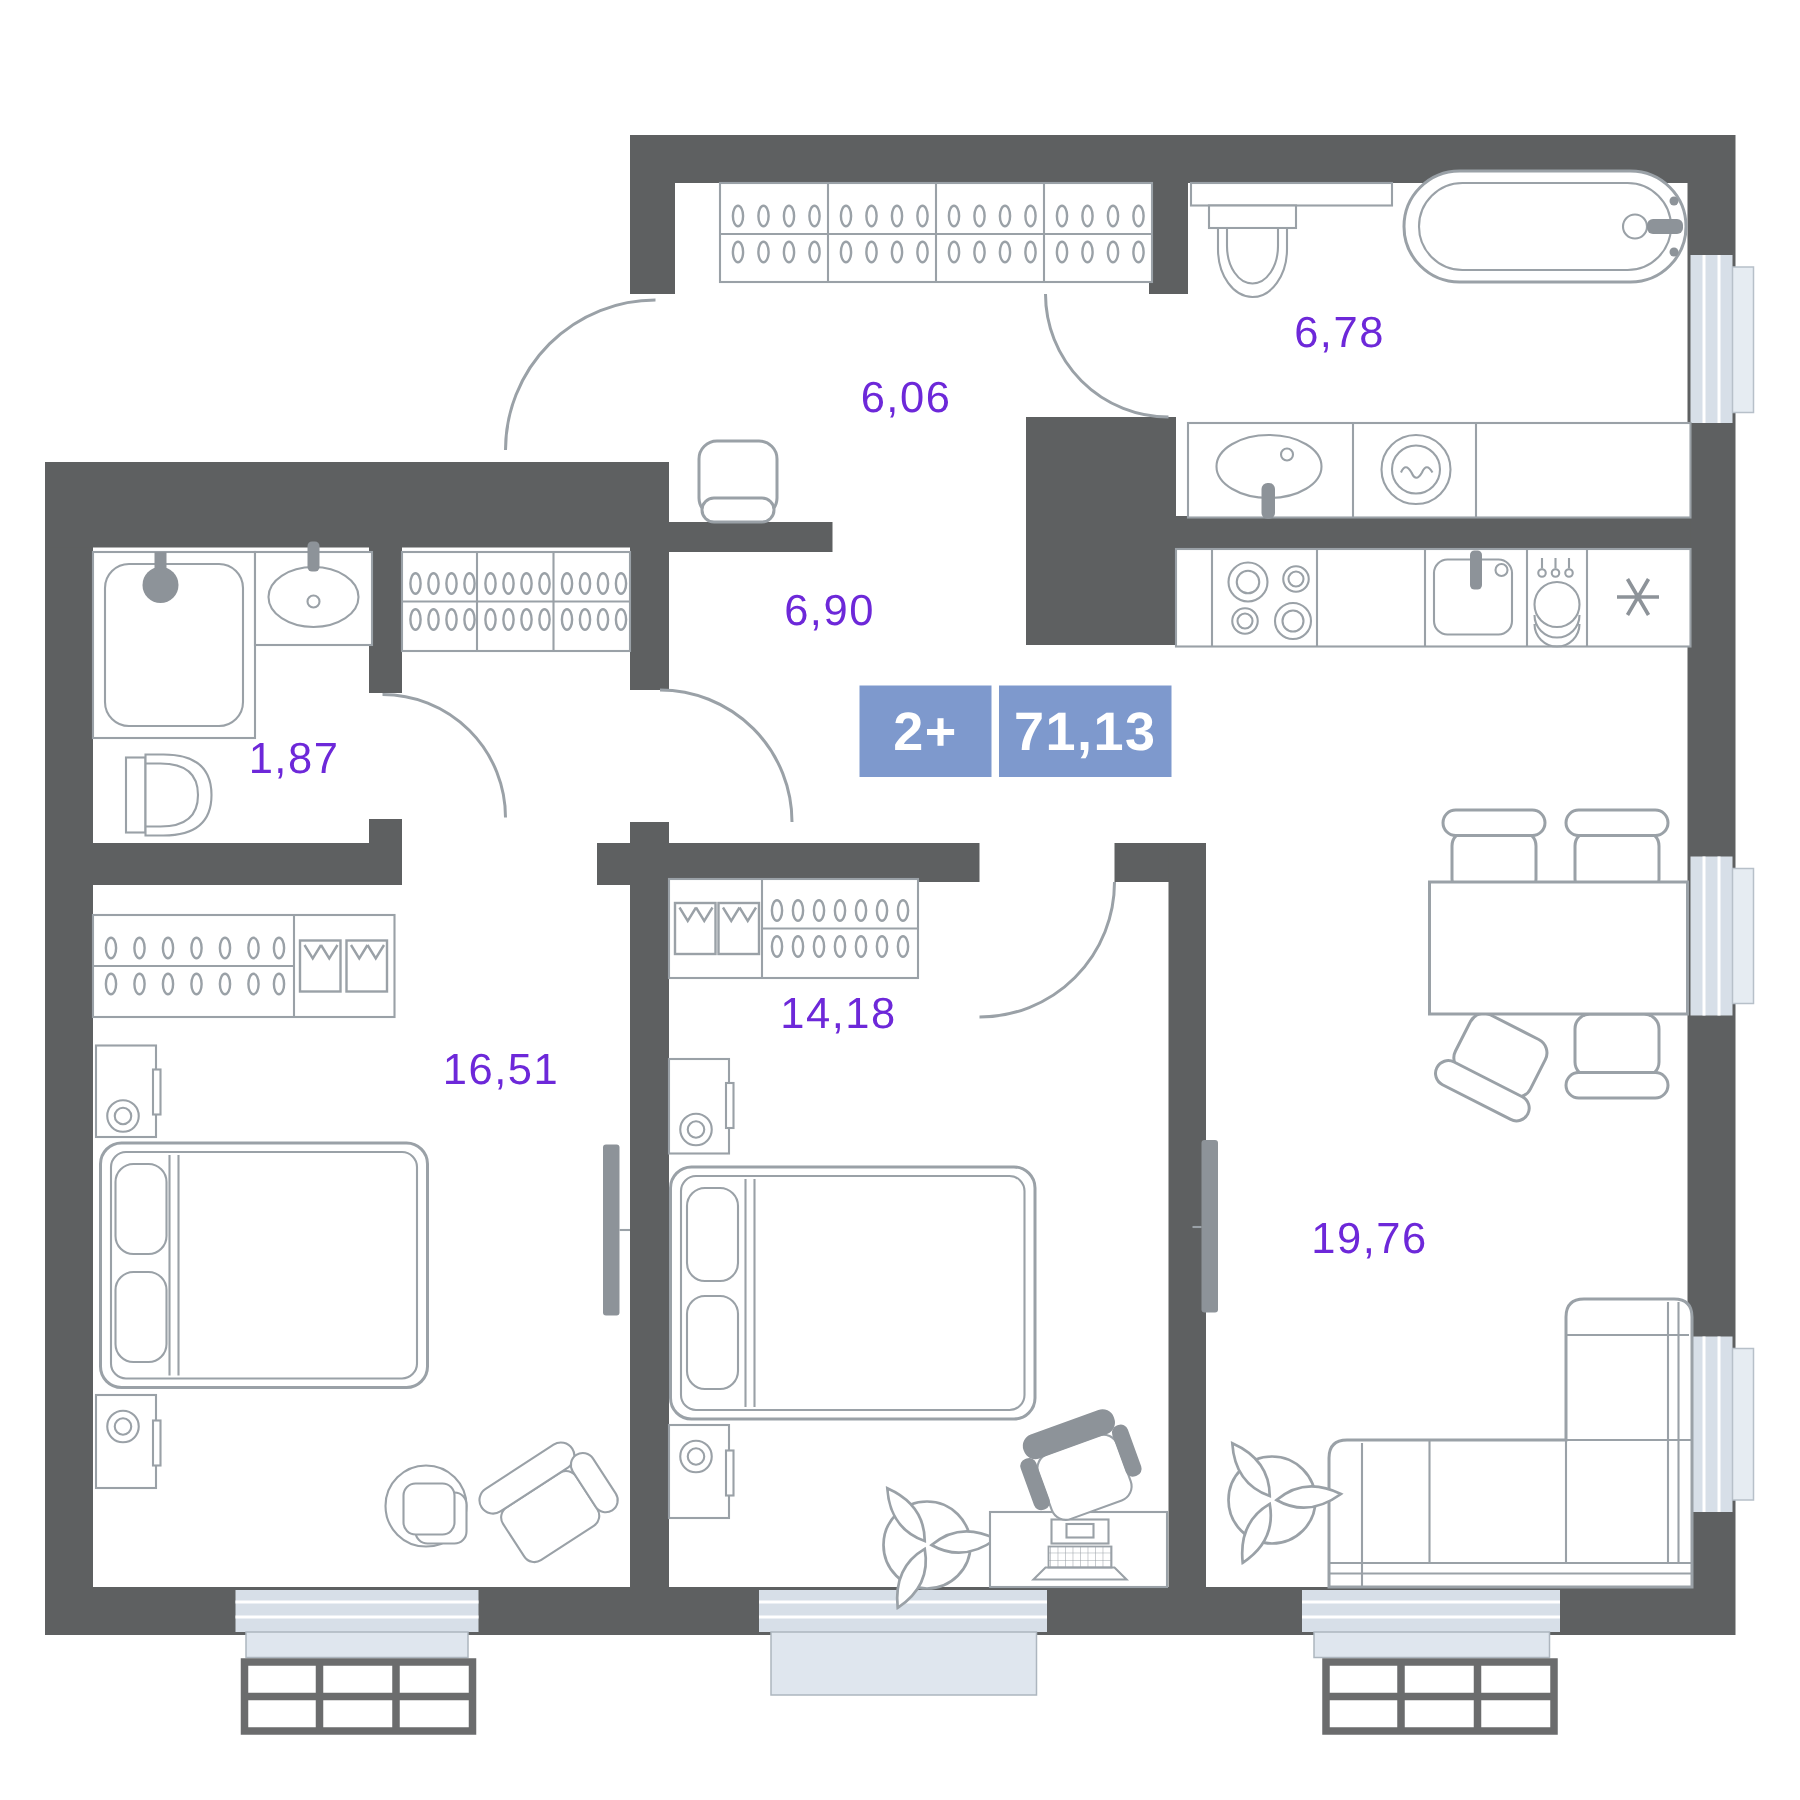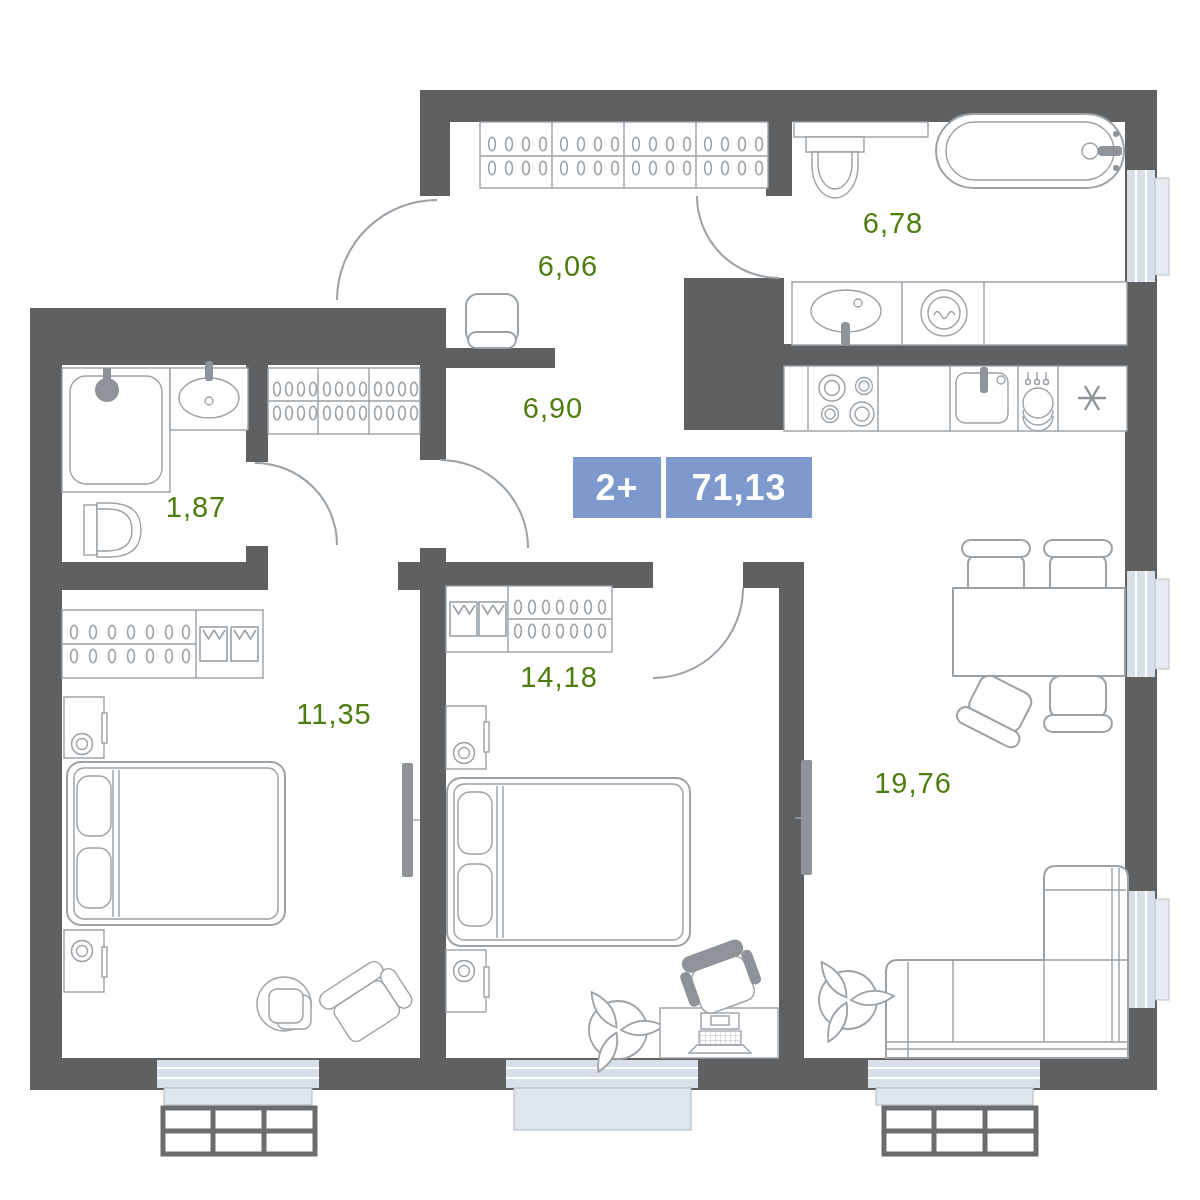--- a/index.html
+++ b/index.html
@@ -15,26 +15,26 @@
   .fn{fill:none;stroke:#9aa1a7;stroke-width:2;}
   .thin{stroke-width:1.4;}
   .gray{fill:#8d9399;stroke:none;}
   .rail{fill:none;stroke:#6b6c6d;stroke-width:5;}
   .glass{fill:#d7dfe8;stroke:none;}
   .sill{fill:#dfe6ee;stroke:#adb6bf;stroke-width:1;}
   .ledge{fill:#e6ecf2;stroke:#b7c0c9;stroke-width:1;}
   .wline{stroke:#ffffff;stroke-width:2;fill:none;}
 
   .room-label{position:absolute;transform:translate(-50%,-50%);
-    font-size:29px;color:#4d7c0f;letter-spacing:1px;white-space:nowrap;}
+    font-size:29px;color:#6d28d9;letter-spacing:1px;white-space:nowrap;}
   .badge{position:absolute;display:flex;gap:5px;}
   .badge-box{background:#7e99cd;color:#fff;display:flex;align-items:center;
     justify-content:center;font-size:36px;font-weight:700;height:61px;letter-spacing:1px;}
   .badge-type{width:88px;}
-  .badge-area{width:146px;}
+  .badge-area{width:115px;}
 </style>
 </head>
 <body>
 
 <div class="plan">
 <svg width="1200" height="1200" viewBox="0 0 1200 1200">
   <defs>
     <g id="hangerG" fill="none" stroke="#9aa1a7" stroke-width="1.6">
       <ellipse cx="0" cy="-12" rx="3.4" ry="6.8"></ellipse>
       <ellipse cx="0" cy="12" rx="3.4" ry="6.8"></ellipse>
@@ -376,25 +376,25 @@
       <path class="f" d="M886,1058 V972 Q886,960 898,960 H1044 V878 Q1044,866 1056,866 H1116 Q1128,866 1128,878 V1058 Z"></path>
       <path class="fn thin" d="M953,960 V1042 M1044,960 V1042 M1044,960 H1128
                               M886,1042 H1128 M886,1049 H1128
                               M1112,868 V1042 M1119,868 V1042
                               M1044,890 H1126 M908,962 V1058"></path>
     </g>
     <use href="#plantG" x="848" y="1000"></use>
   </g>
 </svg>
 
-  <div class="room-label" style="left:568px;top:266px">6,06</div>
+  <div class="room-label" style="left:604px;top:266px">6,06</div>
   <div class="room-label" style="left:893px;top:223px">6,78</div>
   <div class="room-label" style="left:553px;top:408px">6,90</div>
   <div class="room-label" style="left:196px;top:507px">1,87</div>
-  <div class="room-label" style="left:334px;top:714px">11,35</div>
+  <div class="room-label" style="left:334px;top:714px">16,51</div>
   <div class="room-label" style="left:559px;top:677px">14,18</div>
-  <div class="room-label" style="left:913px;top:783px">19,76</div>
+  <div class="room-label" style="left:913px;top:827px">19,76</div>
 
   <div class="badge" style="left:573px;top:457px">
     <div class="badge-box badge-type">2+</div>
     <div class="badge-box badge-area">71,13</div>
   </div>
 </div>
 
 </body></html>

